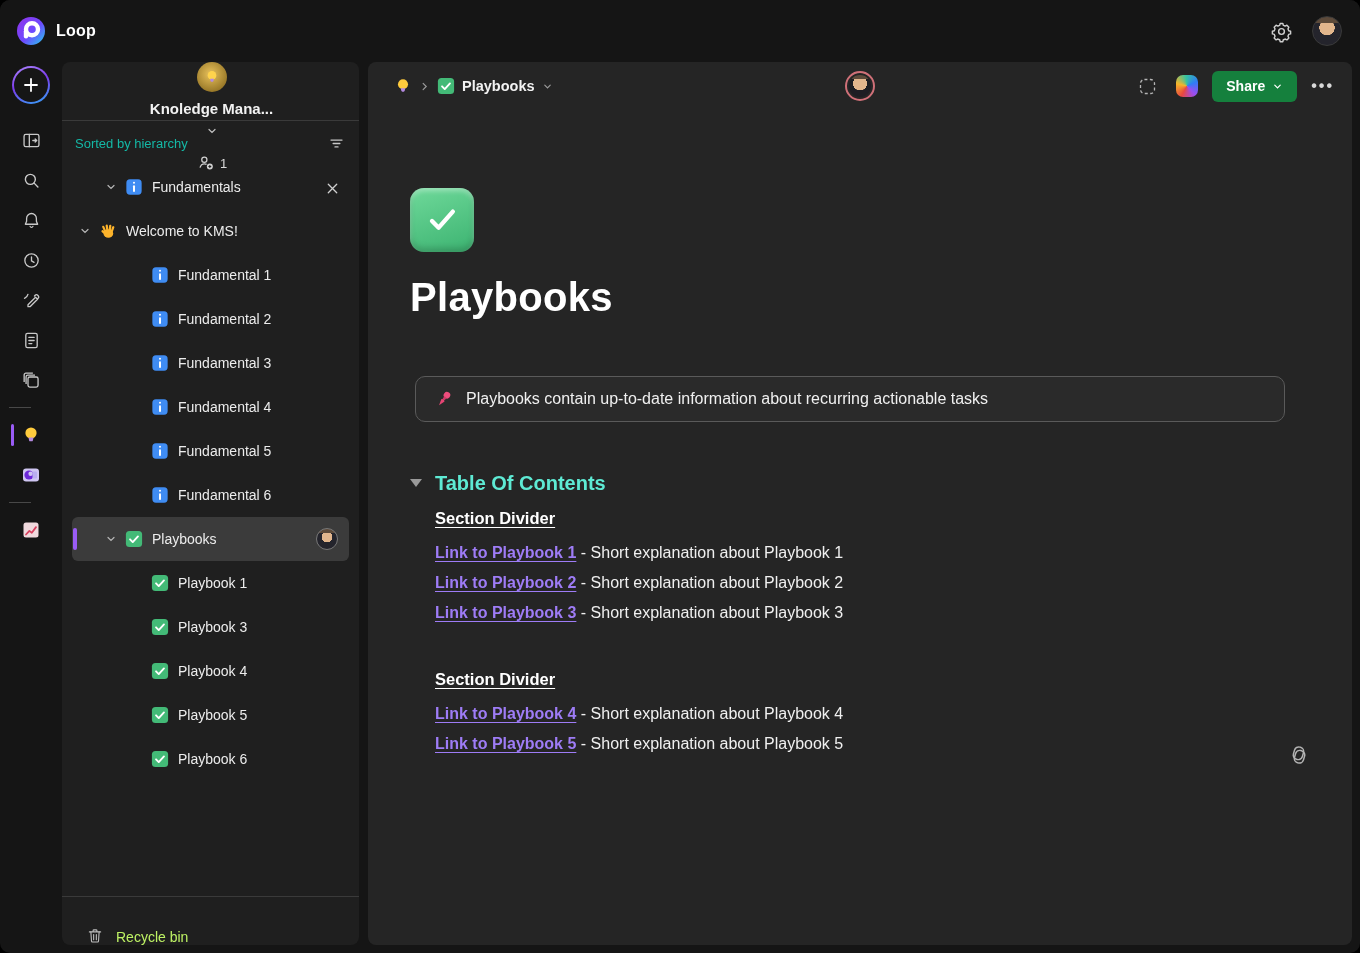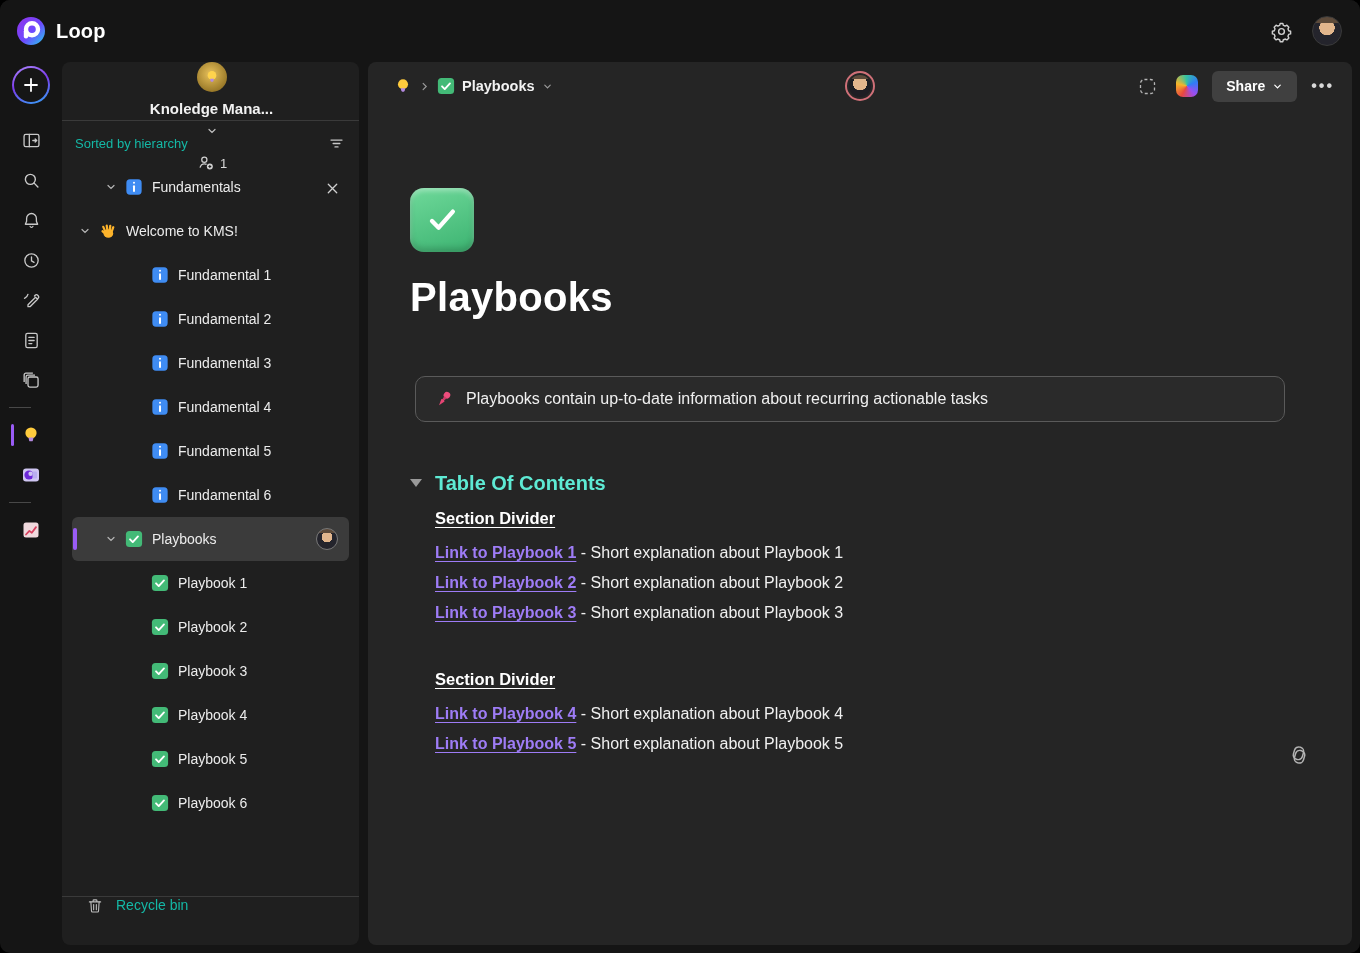--- a/index.html
+++ b/index.html
@@ -3,21 +3,21 @@
 <meta charset="utf-8">
 <style>
   * { margin:0; padding:0; box-sizing:border-box; }
   html,body { width:1360px; height:953px; background:#000; overflow:hidden;
     font-family:"Liberation Sans", sans-serif; }
   .app { position:absolute; inset:0; background:#151515; border-radius:10px; overflow:hidden; }
 
   
   .topbar { height:62px; display:flex; align-items:center; justify-content:space-between; padding:0 18px 0 16px; background:#151515; }
   .logo { display:flex; align-items:center; gap:10px; }
-  .logo-text { color:#fff; font-size:20px; font-weight:700; letter-spacing:.2px; }
+  .logo-text { color:#fff; font-size:16px; font-weight:700; letter-spacing:.2px; }
   .topbar-right { display:flex; align-items:center; gap:16px; }
   .iconbtn { width:30px; height:30px; display:flex; align-items:center; justify-content:center; border-radius:6px; cursor:pointer; }
   .avatar { width:30px; height:30px; border-radius:50%;
     background:linear-gradient(180deg,#5d4a3a 0 20%, rgba(0,0,0,0) 20%),
       radial-gradient(circle at 50% 38%, #e2b68d 0 34%, #24242c 35%);
     border:1px solid #3a3a3a; }
 
   
   .shell { position:absolute; top:62px; left:0; right:0; bottom:0; display:flex; }
   .rail { width:62px; display:flex; flex-direction:column; align-items:center; padding-top:4px; flex:0 0 62px; }
@@ -46,35 +46,35 @@
   .tree-row { height:44px; display:flex; align-items:center; color:#ececec; font-size:14px; cursor:pointer; position:relative; margin:0 10px; border-radius:6px; }
   .tree-row .chev-slot { width:18px; height:18px; flex:0 0 18px; margin-right:5px; display:flex; align-items:center; justify-content:center; color:#b5b5b5; }
   .tree-row .t-icon { width:18px; height:18px; flex:0 0 18px; margin-right:9px; display:flex; align-items:center; justify-content:center; }
   .tree-row.selected { background:#3b3b3b; }
   .tree-row.selected::before { content:""; position:absolute; left:1px; top:11px; width:3.5px; height:22px; border-radius:2px; background:#9a5cf5; }
   .tree-presence { margin-left:auto; margin-right:11px; width:22px; height:22px; border-radius:50%;
     background:linear-gradient(180deg,#5d4a3a 0 22%, rgba(0,0,0,0) 22%),
       radial-gradient(circle at 50% 40%, #e2b68d 0 34%, #24242c 35%);
     border:1px solid #777; }
   .sidebar-footer { margin-top:auto; }
-  .recycle-row { height:48px; display:flex; align-items:flex-start; gap:12px; padding-left:24px; color:#14b8a6; font-size:14px; cursor:pointer; }
+  .recycle-row { height:48px; display:flex; align-items:flex-end; gap:12px; padding-left:24px; color:#bef264; font-size:14px; cursor:pointer; }
 
   
   .content { flex:1 1 auto; margin:0 8px 8px 0; background:#252525; border-radius:8px; position:relative; overflow:hidden; }
   .content-header { height:48px; display:flex; align-items:center; padding:0 18px 0 26px; position:relative; }
   .breadcrumb { display:flex; align-items:center; gap:7px; color:#d8d8d8; }
   .crumb-page { display:flex; align-items:center; gap:7px; color:#f2f2f2; font-weight:700; font-size:14.5px; cursor:pointer; }
   .presence { position:absolute; left:50%; top:50%; transform:translate(-50%,-50%); width:30px; height:30px; border-radius:50%;
     background:linear-gradient(180deg,#5d4a3a 0 22%, rgba(0,0,0,0) 22%),
       radial-gradient(circle at 50% 40%, #e2b68d 0 34%, #1d1d23 35%);
     border:2px solid #cf7078; box-shadow:0 0 0 2px #252525 inset; cursor:pointer; }
   .header-actions { margin-left:auto; display:flex; align-items:center; gap:14px; }
   .copilot-chip { width:22px; height:22px; border-radius:7px;
     background:conic-gradient(from 210deg at 50% 50%, #e8483f, #f7b529, #35c4a0, #2f7cf6, #9b4df0, #e8483f); cursor:pointer; }
-  .share-btn { height:31px; padding:0 14px; background:#404040; border:none; border-radius:6px; color:#fff; font-size:14px; font-weight:700; display:flex; align-items:center; gap:7px; cursor:pointer; font-family:inherit; }
+  .share-btn { height:31px; padding:0 14px; background:#15803d; border:none; border-radius:6px; color:#fff; font-size:14px; font-weight:700; display:flex; align-items:center; gap:7px; cursor:pointer; font-family:inherit; }
   .dots { color:#d8d8d8; font-size:16px; letter-spacing:2px; font-weight:700; cursor:pointer; }
 
   .doc { padding:78px 0 0 42px; }
   .doc-icon { width:64px; height:64px; border-radius:14px; background:linear-gradient(160deg,#6fd99a,#3cb371); box-shadow:inset 0 -4px 6px rgba(0,0,0,.18), inset 0 3px 5px rgba(255,255,255,.35); display:flex; align-items:center; justify-content:center; cursor:pointer; }
   .doc-title { color:#fff; font-size:40px; font-weight:800; line-height:46px; margin-top:22px; letter-spacing:.3px; }
   .callout { margin:56px 0 0 5px; width:870px; height:46px; border:1px solid #5a5a5a; border-radius:10px; background:#2a2a2a; display:flex; align-items:center; gap:12px; padding:0 18px; color:#f0f0f0; font-size:16px; }
   .toc { margin-top:50px; position:relative; padding-left:25px; }
   .toc-caret { position:absolute; left:0; top:7px; width:0; height:0; border-left:6px solid transparent; border-right:6px solid transparent; border-top:8px solid #9a9a9a; cursor:pointer; }
   .toc-title { color:#5eead4; font-size:20px; font-weight:800; }
   .toc-section { margin-top:14px; }
@@ -397,30 +397,20 @@
             <span>Playbook 1</span>
           </div>
           <div class="tree-row" style="padding-left: 56px;">
             <span class="chev-slot"></span>
             <span class="t-icon">
               <svg width="18" height="18" viewBox="0 0 20 20">
                 <rect x="1" y="1" width="18" height="18" rx="4" fill="#43ba77"></rect>
                 <path d="M5.6 10.4l3 3 5.8-6.3" stroke="#fff" stroke-width="2.1" fill="none" stroke-linecap="round" stroke-linejoin="round"></path>
               </svg>
             </span>
-            <span>Playbook 2</span>
-          </div>
-          <div class="tree-row" style="padding-left: 56px;">
-            <span class="chev-slot"></span>
-            <span class="t-icon">
-              <svg width="18" height="18" viewBox="0 0 20 20">
-                <rect x="1" y="1" width="18" height="18" rx="4" fill="#43ba77"></rect>
-                <path d="M5.6 10.4l3 3 5.8-6.3" stroke="#fff" stroke-width="2.1" fill="none" stroke-linecap="round" stroke-linejoin="round"></path>
-              </svg>
-            </span>
             <span>Playbook 3</span>
           </div>
           <div class="tree-row" style="padding-left: 56px;">
             <span class="chev-slot"></span>
             <span class="t-icon">
               <svg width="18" height="18" viewBox="0 0 20 20">
                 <rect x="1" y="1" width="18" height="18" rx="4" fill="#43ba77"></rect>
                 <path d="M5.6 10.4l3 3 5.8-6.3" stroke="#fff" stroke-width="2.1" fill="none" stroke-linecap="round" stroke-linejoin="round"></path>
               </svg>
             </span>

